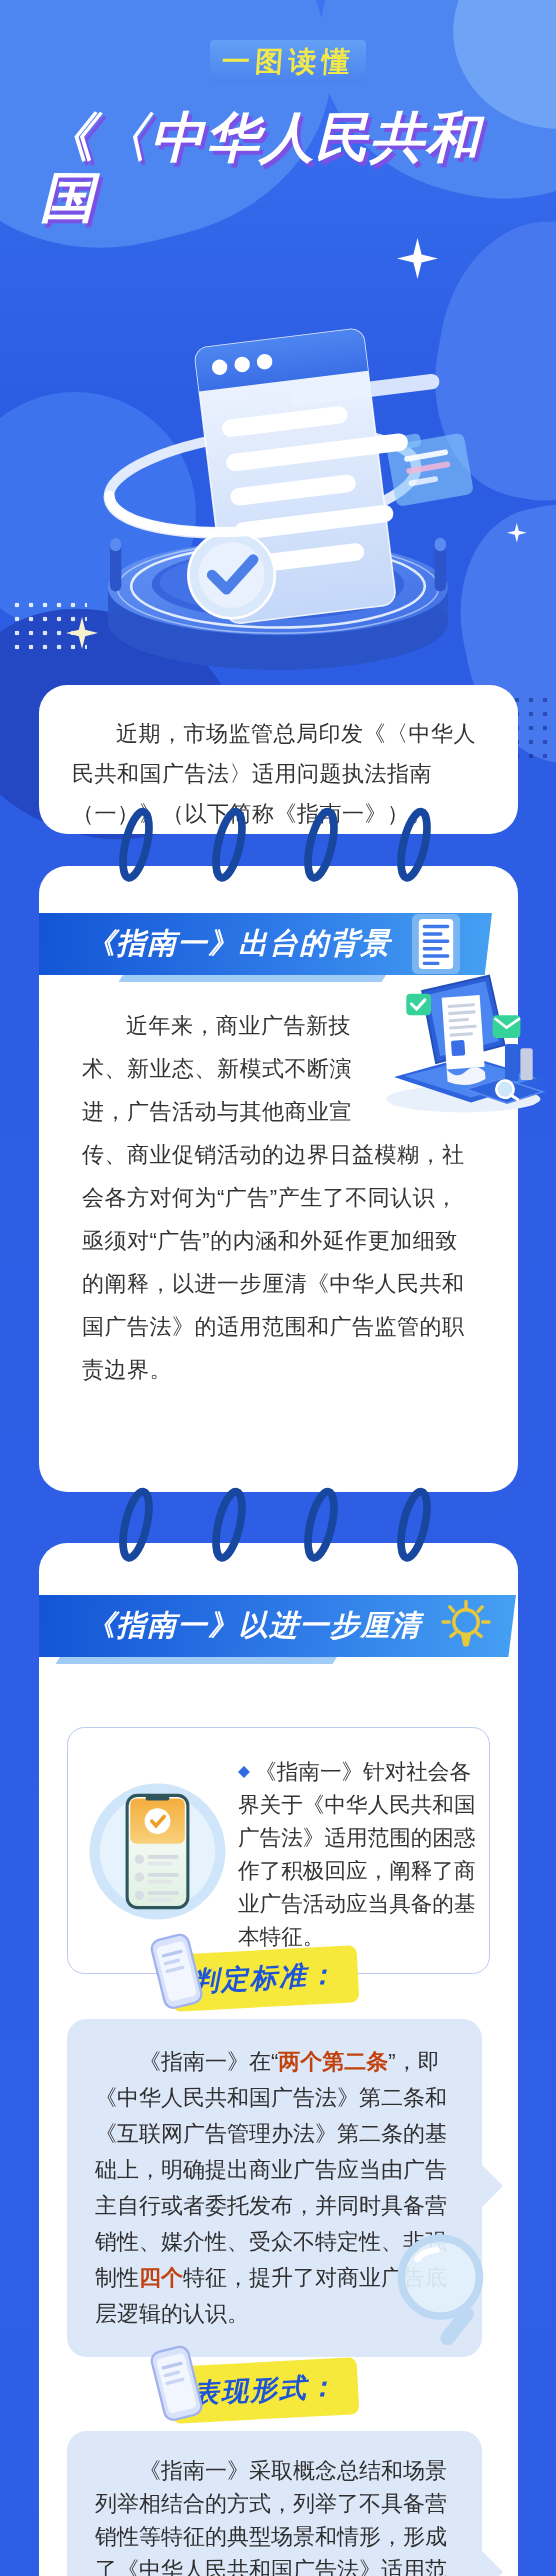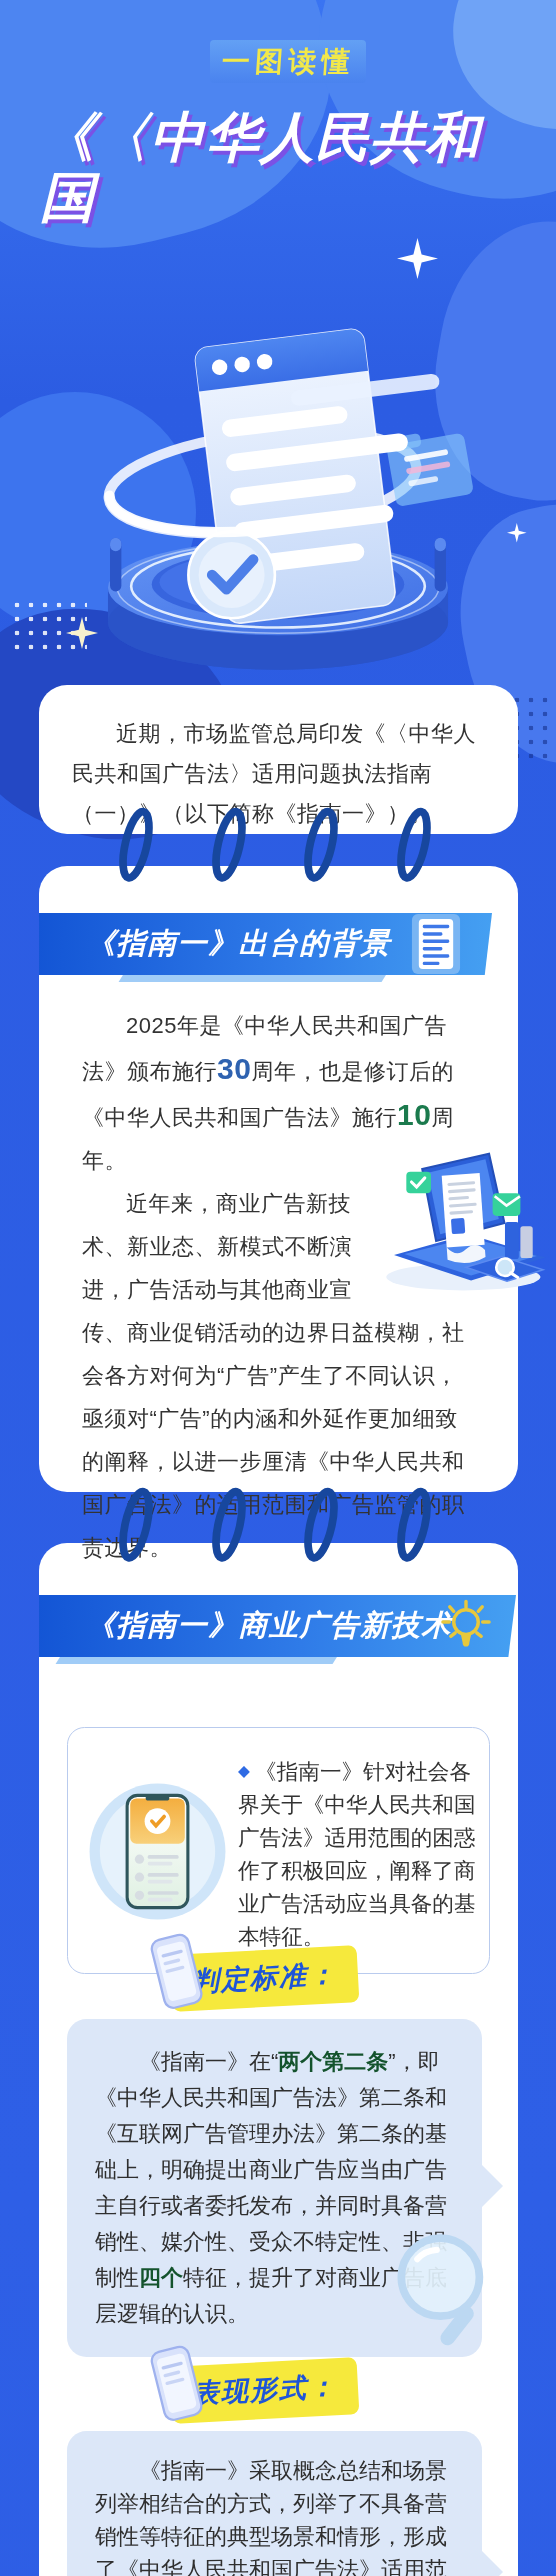--- a/index.html
+++ b/index.html
@@ -45,21 +45,21 @@
   .bullet-text{position:absolute;left:170px;top:26px;width:250px;font-size:21.6px;line-height:33px;color:#333;letter-spacing:0;}
   .diamond{color:#2f6be4;font-size:15.5px;vertical-align:3.1px;margin-right:5.2px;}
   .tag{position:absolute;z-index:4;}
   .tag-rect{position:relative;background:#f6e93c;border-radius:8.2px;padding:10.3px 20.6px;transform:rotate(-3deg);}
   .tag-rect span{font-size:27px;font-weight:900;font-style:italic;color:#1e55d8;letter-spacing:2.1px;}
   .tag-phone{position:absolute;left:-20.6px;top:-17.5px;width:54px;height:80px;z-index:2;}
   .bubble{position:absolute;width:415px;background:#dce7f8;border-radius:19.6px;padding:25px 28px;
           font-size:22px;line-height:36px;color:#2f2f2f;z-index:2;}
   .bubble:after{content:"";position:absolute;right:-20.6px;top:42%;width:0;height:0;
           border-top:25px solid transparent;border-bottom:25px solid transparent;border-left:25px solid #dce7f8;}
-  .bubble b{font-weight:800;color:#14532d;}
+  .bubble b{font-weight:800;color:#c2410c;}
 </style>
 </head>
 <body>
 
 <div id="poster">
 
   <div class="blob b1"></div>
   <div class="blob b2"></div>
   <div class="blob b2b"></div>
   <div class="blob b3"></div>
@@ -174,23 +174,20 @@
           <rect x="28" y="26" width="54" height="7" rx="3"></rect>
           <rect x="28" y="41" width="40" height="7" rx="3"></rect>
           <rect x="28" y="56" width="54" height="7" rx="3"></rect>
           <rect x="28" y="71" width="40" height="7" rx="3"></rect>
           <rect x="28" y="86" width="54" height="7" rx="3"></rect>
           <rect x="28" y="101" width="34" height="7" rx="3"></rect>
         </g>
     </svg>
   </div>
   <div class="abs" style="left:82px;top:1004px;width:397px;z-index:2;">
-    <p class="inner-text indent" style="margin:0;line-height:43px;">
-      <span>2025年是《中华人民共和国广告法》颁布施行</span><span style="color:#2e62b0;font-weight:700;font-size:30px;">30</span><span>周年，也是修订后的《中华人民共和国广告法》施行</span><span style="color:#1b7a4d;font-weight:700;font-size:30px;">10</span><span>周年。</span>
-    </p>
     <div>
       <svg style="float:right;margin:-36px -67px 0 3.1px" width="173" height="149" viewBox="0 0 335 290">
         <ellipse cx="175" cy="255" rx="150" ry="26" fill="#e8f0fb"></ellipse>
         <path d="M40 212 L190 262 L335 217 L185 172 Z" fill="#2e63de"></path>
         <path d="M60 210 L190 252 L318 214 L188 178 Z" fill="#4c86f0"></path>
         <path d="M95 45 L225 15 L255 150 L122 185 Z" fill="#2b5fd8" stroke="#244fb8" stroke-width="4"></path>
         <path d="M106 52 L218 26 L244 142 L130 172 Z" fill="#4c86f0"></path>
         <g transform="rotate(-4 175 130)">
           <rect x="138" y="55" width="74" height="140" fill="#ffffff"></rect>
           <path d="M138 195 q18 22 37 6 q20 -16 37 4 l0 14 q-37 18 -74 0 Z" fill="#f2f6fc"></path>
@@ -229,21 +226,21 @@
       </svg>
     <svg class="ring" style="left:395px" viewBox="0 0 74 175">
         <ellipse cx="37" cy="87" rx="21" ry="66" fill="none" stroke="#17479e" stroke-width="15" transform="rotate(13 37 87)"></ellipse>
       </svg>
   </div>
 
   <div class="card" style="left:39px;top:1543px;width:479px;height:1418px;"></div>
   <div class="ribbon" style="left:39px;top:1595px;width:477px;">
     <div class="ribbon-echo" style="left:4%;"></div>
     <div class="ribbon-band">
-      <span class="ribbon-text">《指南一》商业广告新技术</span>
+      <span class="ribbon-text">《指南一》以进一步厘清</span>
     </div>
     <svg class="ribbon-icon" style="right:23px" width="54" height="54" viewBox="0 0 110 110">
       <g stroke="#e8c83c" stroke-width="7" fill="none" stroke-linecap="round">
         <circle cx="55" cy="47" r="25"></circle>
         <line x1="55" y1="5" x2="55" y2="17"></line>
           <line x1="22" y1="16" x2="30" y2="25"></line>
           <line x1="88" y1="16" x2="80" y2="25"></line>
         <line x1="8" y1="47" x2="21" y2="47"></line>
           <line x1="89" y1="47" x2="102" y2="47"></line>
         <line x1="24" y1="76" x2="33" y2="69"></line>

